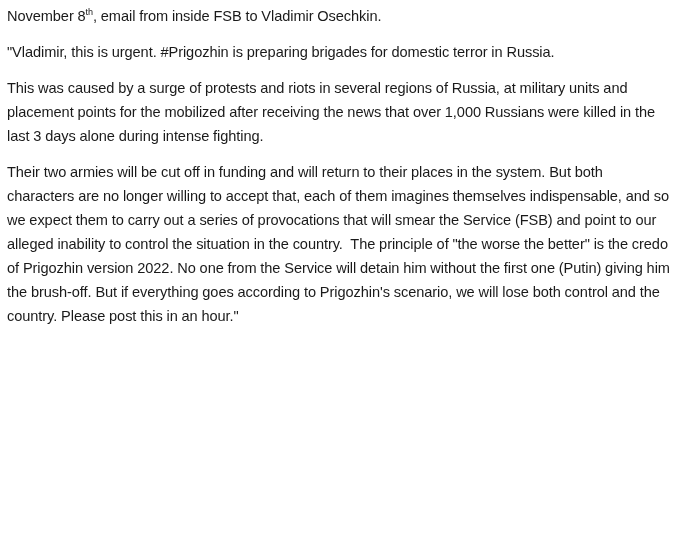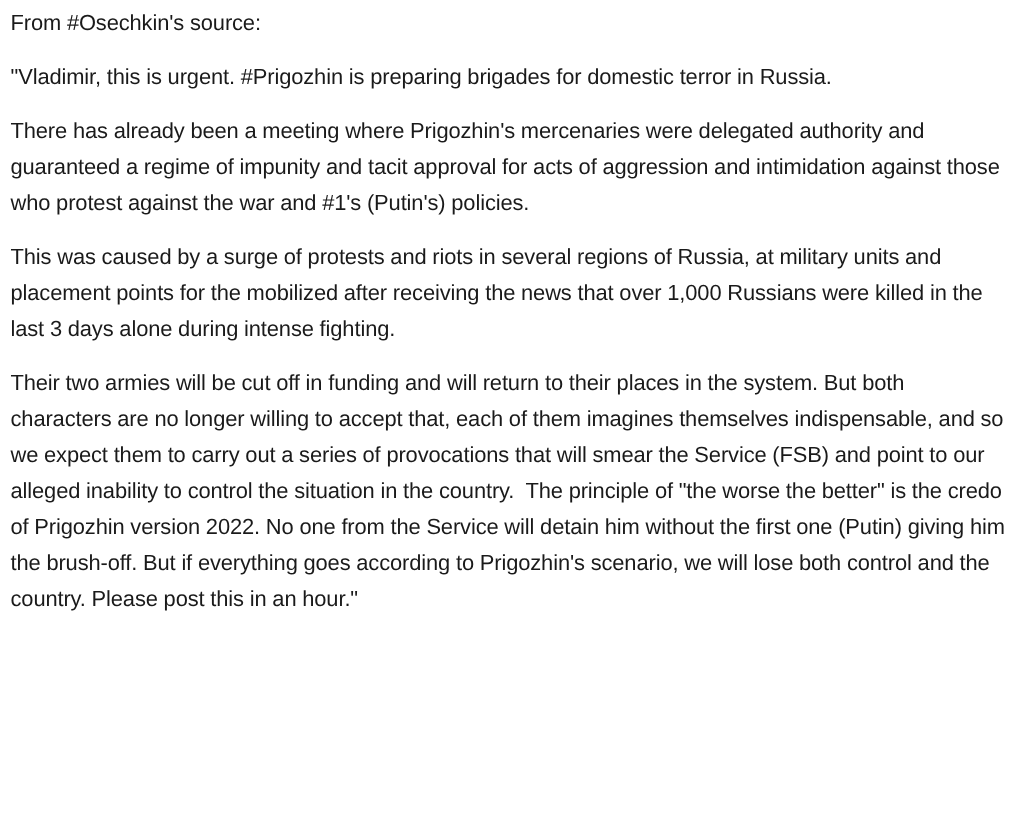--- a/index.html
+++ b/index.html
@@ -39,26 +39,25 @@
     font-size: 0.62em;
     vertical-align: super;
     line-height: 0;
   }
 </style>
 </head>
 <body>
 
 <div class="document">
 
+  <p class="para"><span>November 8</span><sup>th</sup><span>, email from inside FSB to Vladimir Osechkin.</span></p>
 
-  <p class="para">From #Osechkin's source:</p>
 
   <p class="para">"Vladimir, this is urgent. #Prigozhin is preparing brigades for domestic terror in Russia.</p>
 
-  <p class="para">There has already been a meeting where Prigozhin's mercenaries were delegated authority and guaranteed a regime of impunity and tacit approval for acts of aggression and intimidation against those who protest against the war and #1's (Putin's) policies.</p>
 
   <p class="para">This was caused by a surge of protests and riots in several regions of Russia, at military units and placement points for the mobilized after receiving the news that over 1,000 Russians were killed in the last 3 days alone during intense fighting.</p>
 
 
 
   <p class="para">Their two armies will be cut off in funding and will return to their places in the system. But both characters are no longer willing to accept that, each of them imagines themselves indispensable, and so we expect them to carry out a series of provocations that will smear the Service (FSB) and point to our alleged inability to control the situation in the country.  The principle of "the worse the better" is the credo of Prigozhin version 2022. No one from the Service will detain him without the first one (Putin) giving him the brush-off. But if everything goes according to Prigozhin's scenario, we will lose both control and the country. Please post this in an hour."</p>
 
 </div>
 
 </body></html>

